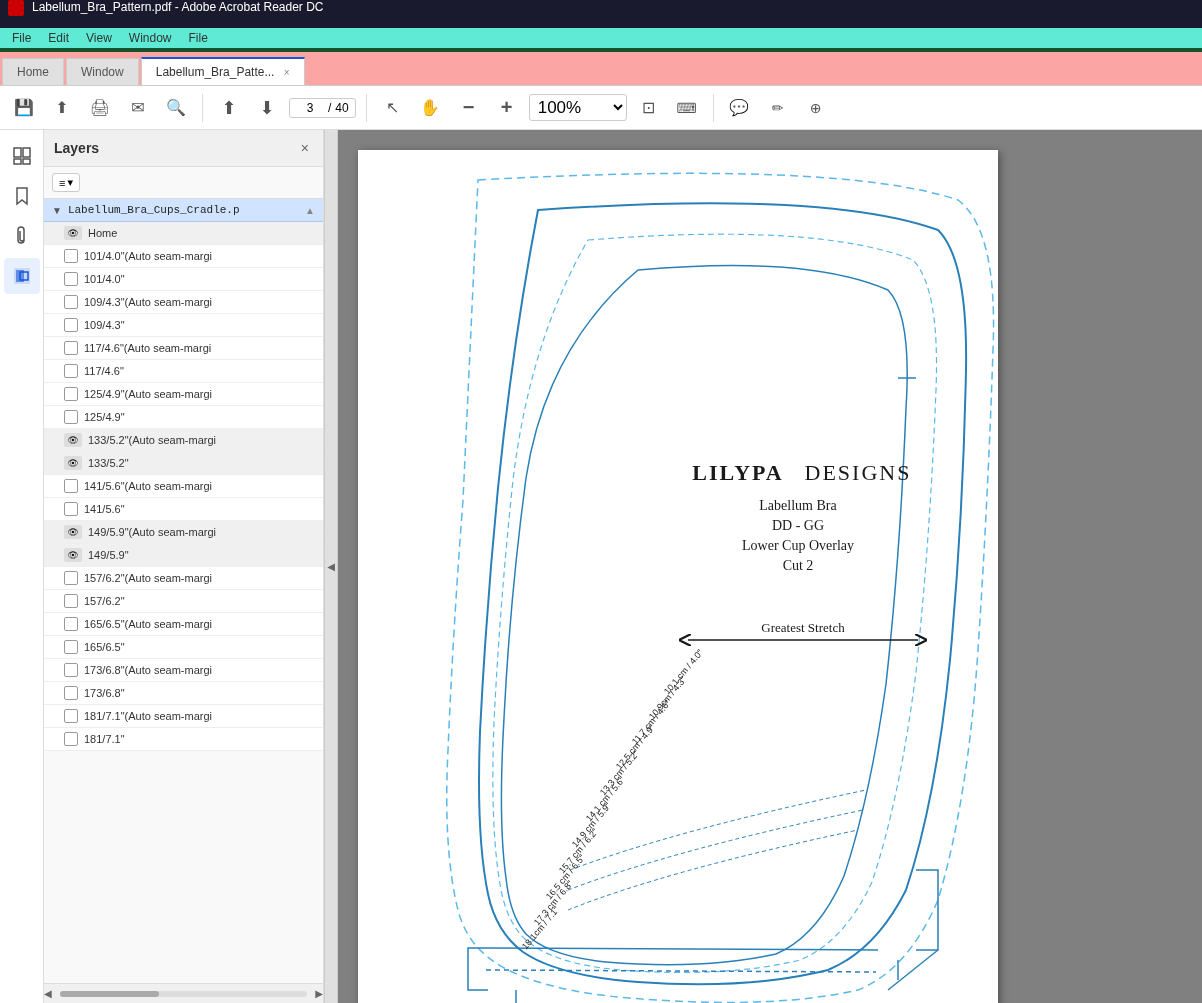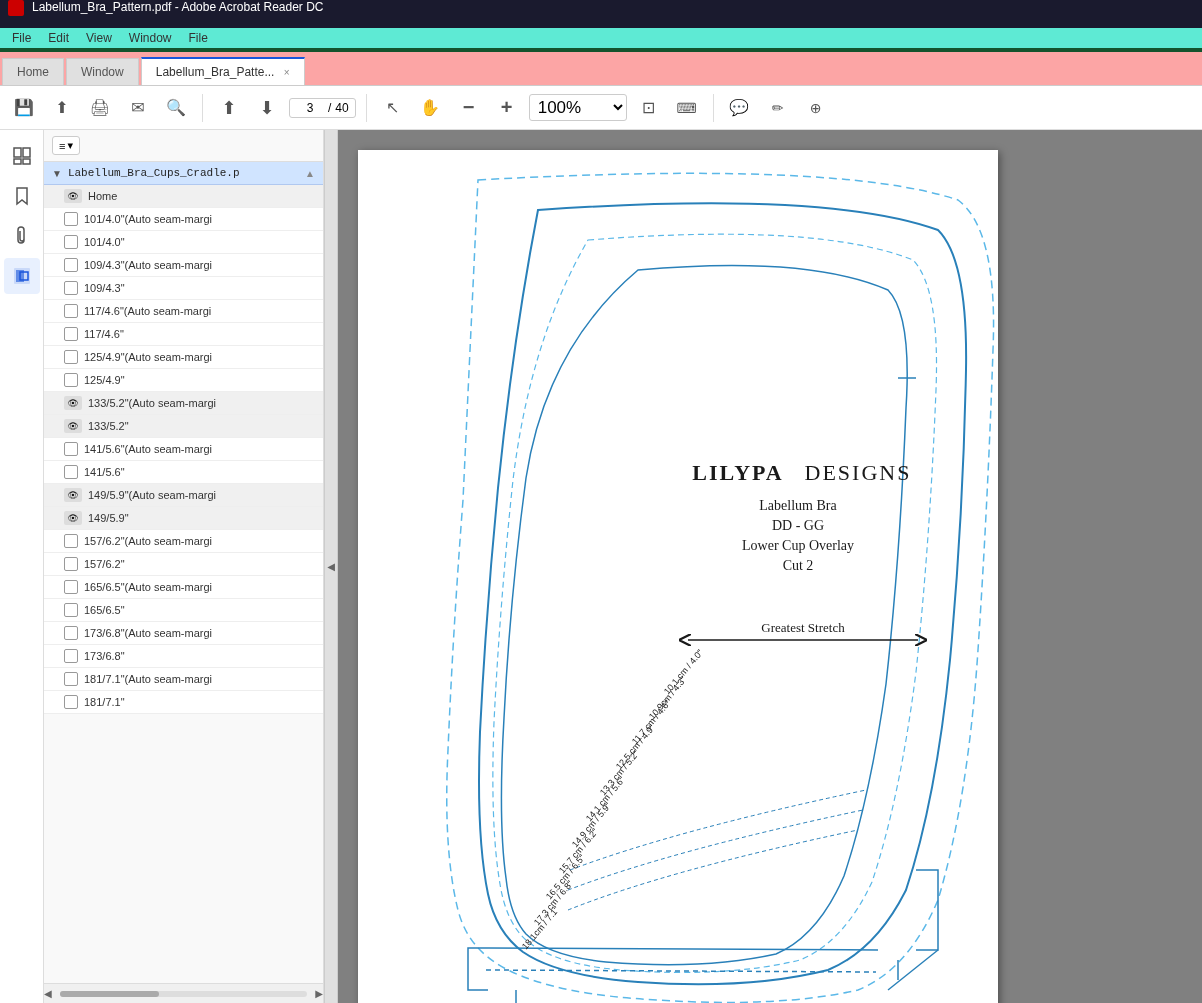--- a/index.html
+++ b/index.html
@@ -311,20 +311,24 @@
     <button class="sidebar-icon-btn active" title="Layers">
       <svg width="20" height="20" viewBox="0 0 20 20">
         <rect x="2" y="2" width="16" height="16" rx="1" fill="#1a56db" opacity="0.15"></rect>
         <rect x="4" y="4" width="8" height="12" fill="#1a56db" opacity="0.6"></rect>
         <rect x="8" y="6" width="8" height="8" fill="none" stroke="#1a56db" stroke-width="1.5"></rect>
       </svg>
     </button>
   </div>
 
   <div class="layers-panel">
+    <div class="layers-header">
+      <span class="layers-title">Layers</span>
+      <button class="layers-close">×</button>
+    </div>
     <div class="layers-toolbar">
       <button class="layers-toolbar-btn">
         <span>≡</span>
         <span>▾</span>
       </button>
     </div>
     <div class="layers-list">
 
       <div class="layer-group">
         <span class="layer-group-arrow">▼</span>

